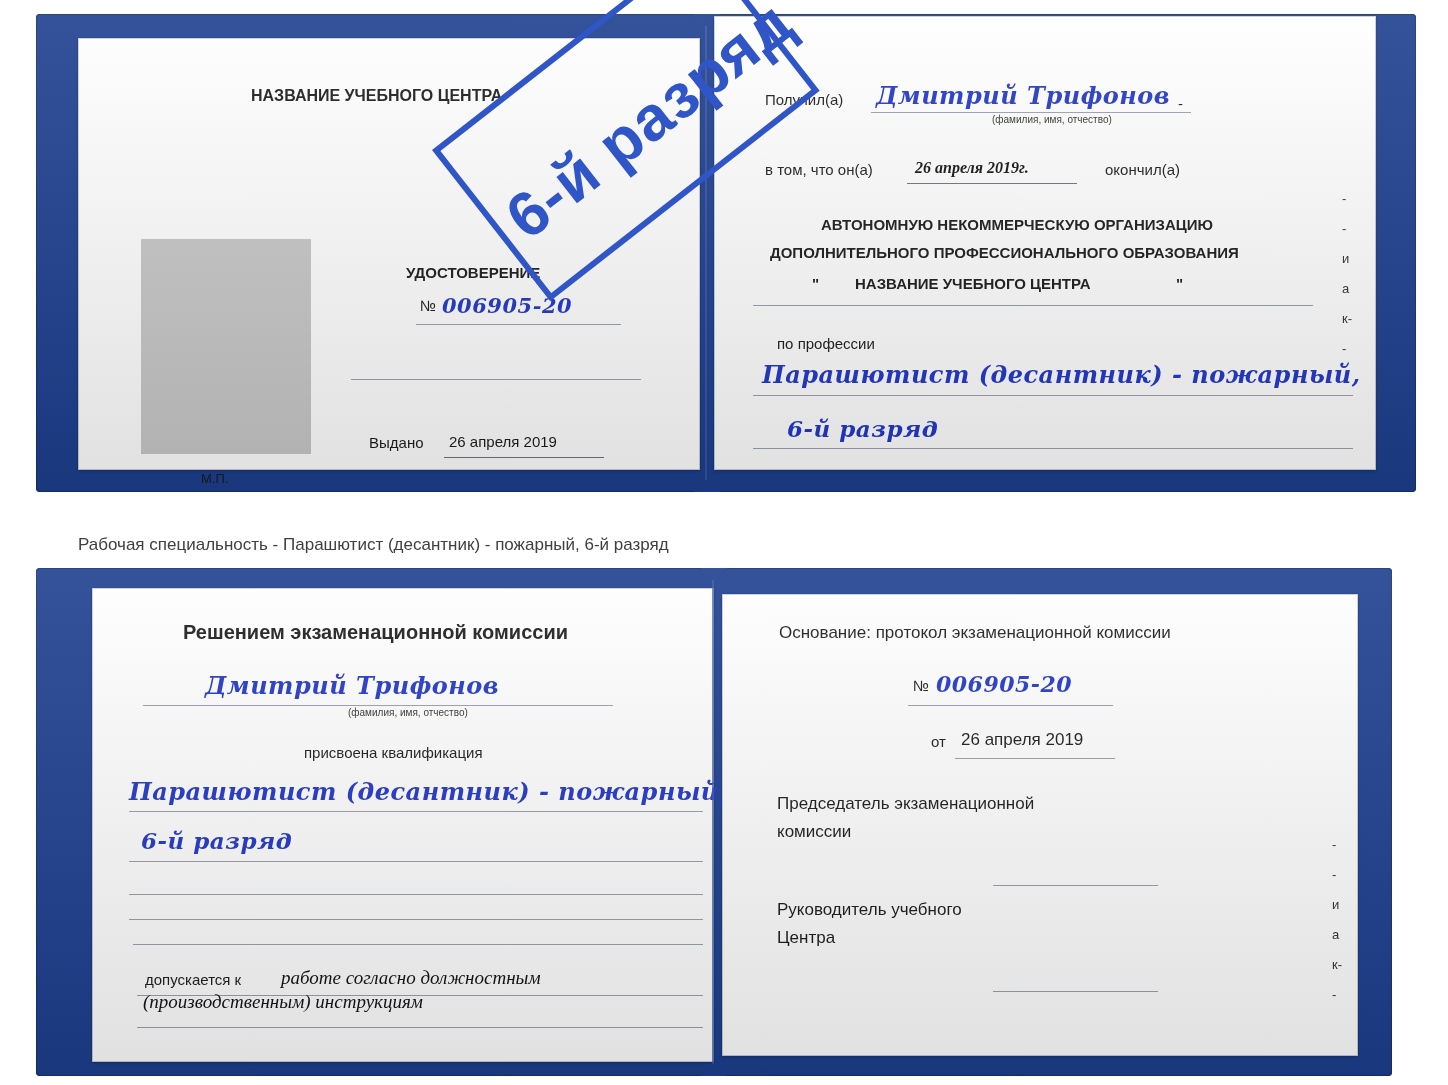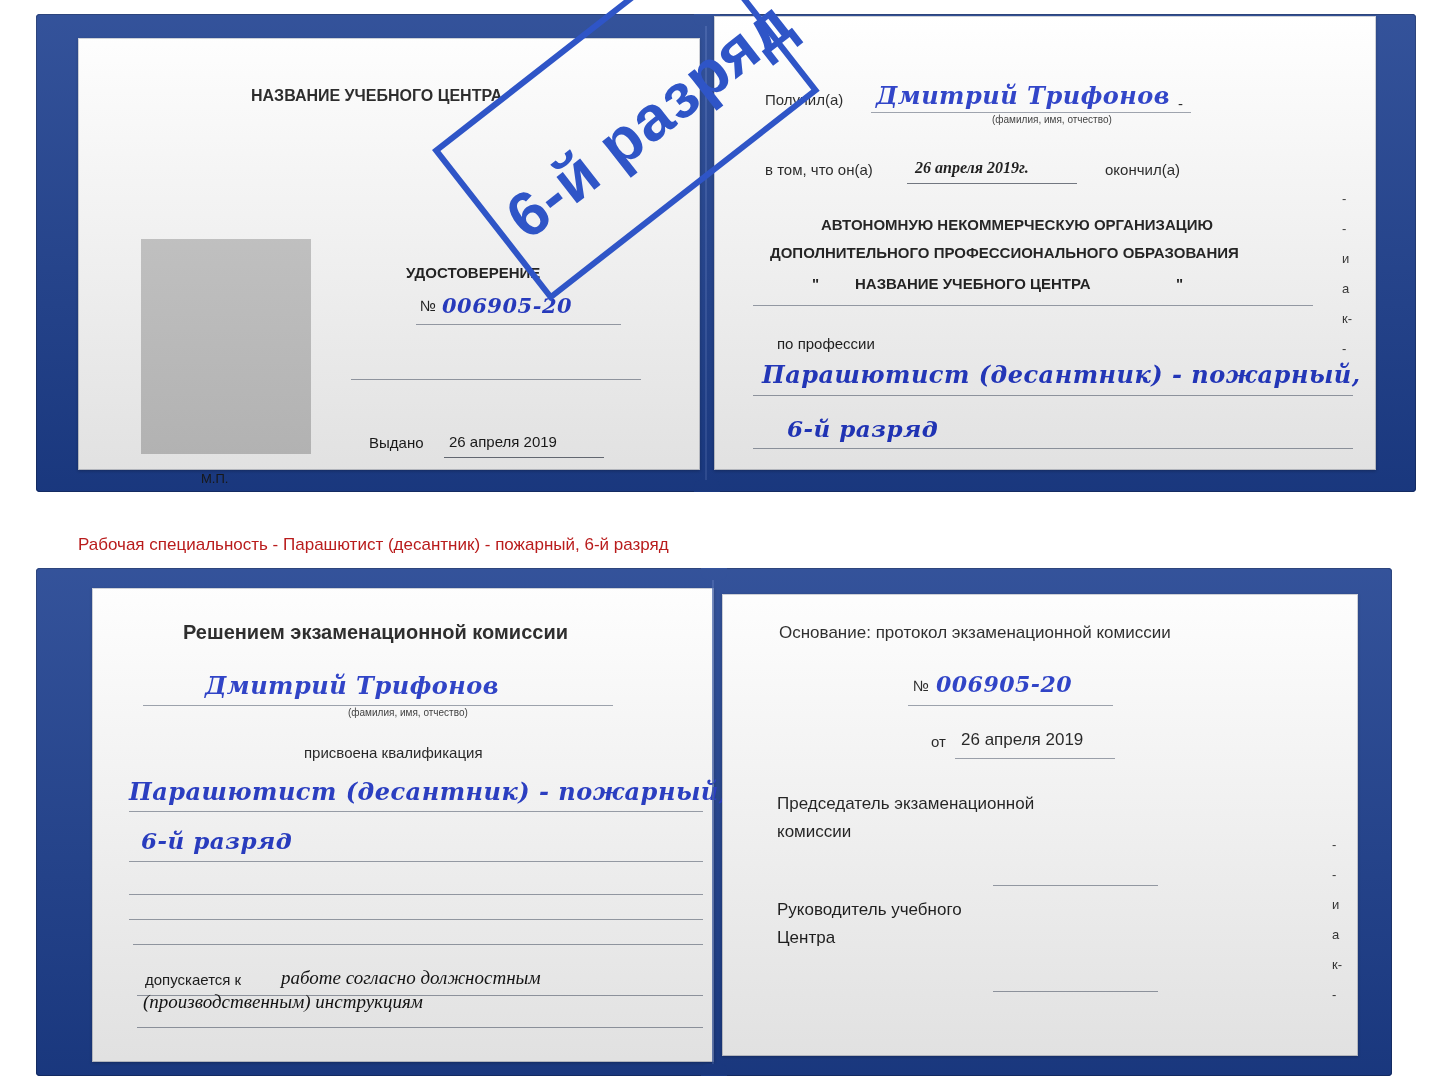--- a/index.html
+++ b/index.html
@@ -119,21 +119,21 @@
     position: absolute;
     border: 6px solid #2f55c7;
     transform: rotate(-38deg);
     transform-origin: left top;
   }
 
   
   .caption {
     position: absolute;
     font-size: 17px;
-    color: #b91c1c;
+    color: #404040;
     white-space: nowrap;
   }
 
   
   .edge-letters {
     position: absolute;
     font-size: 13px;
     color: #333;
     line-height: 30px;
     text-align: left;

